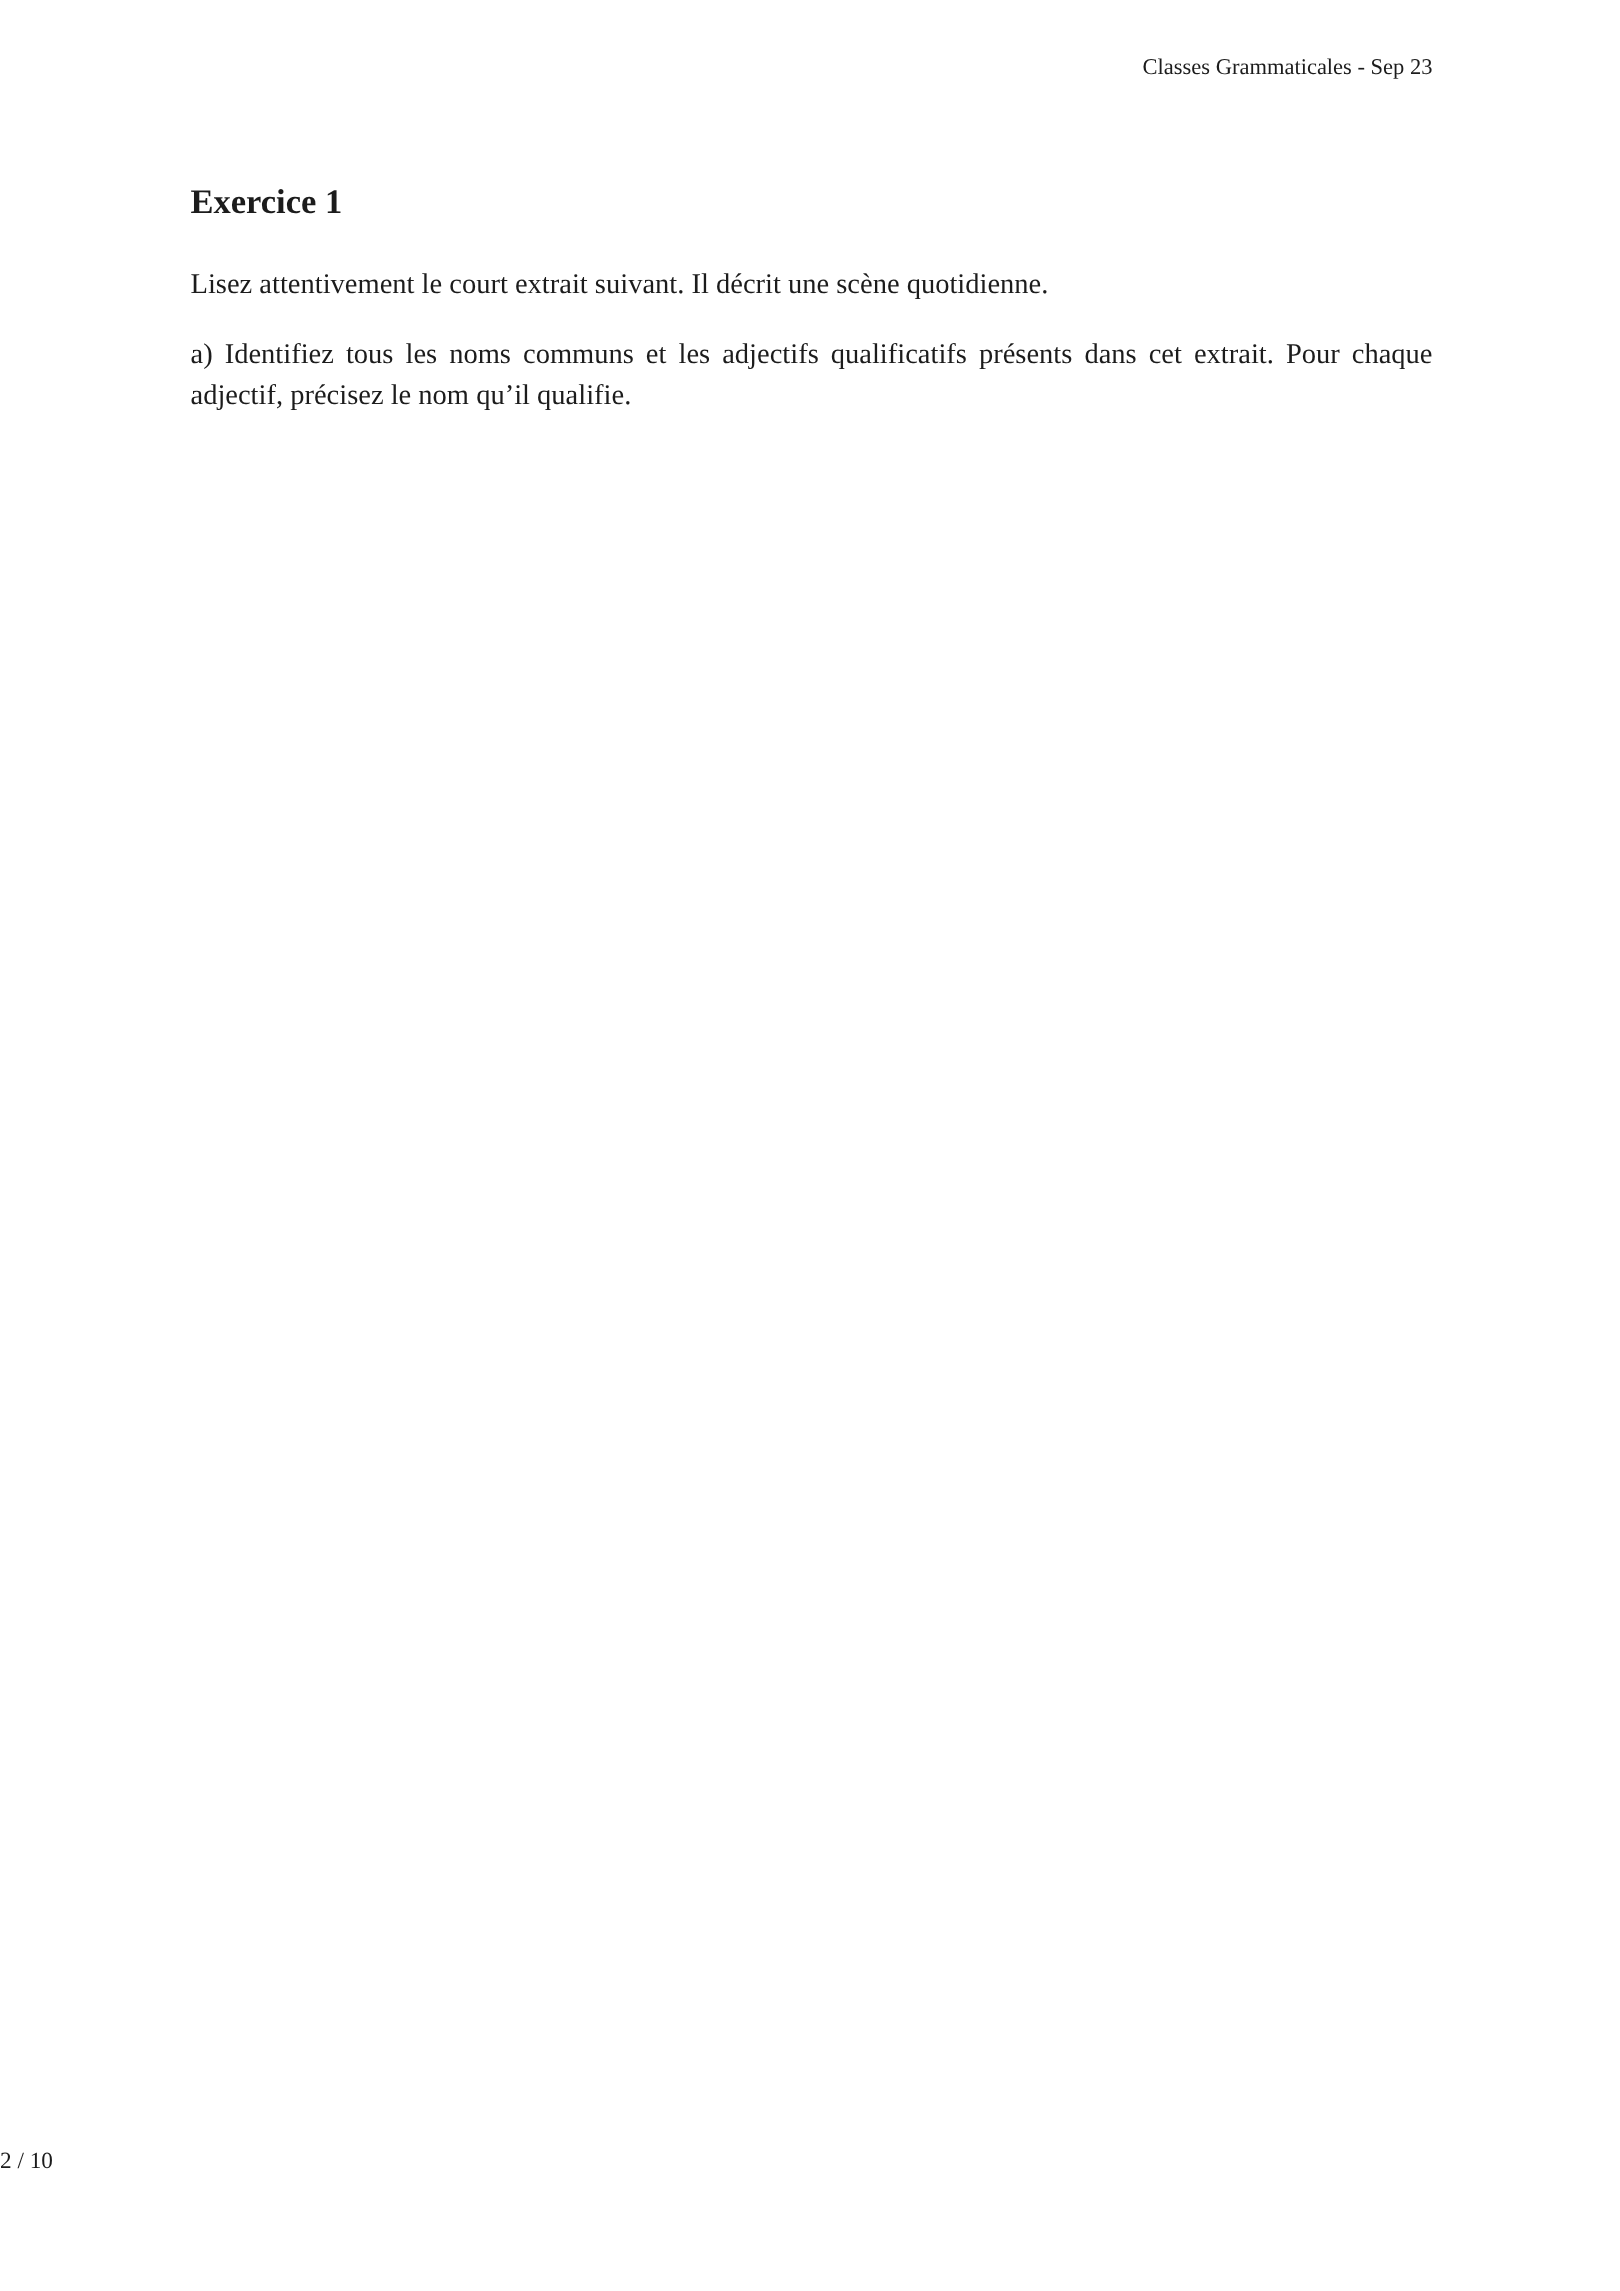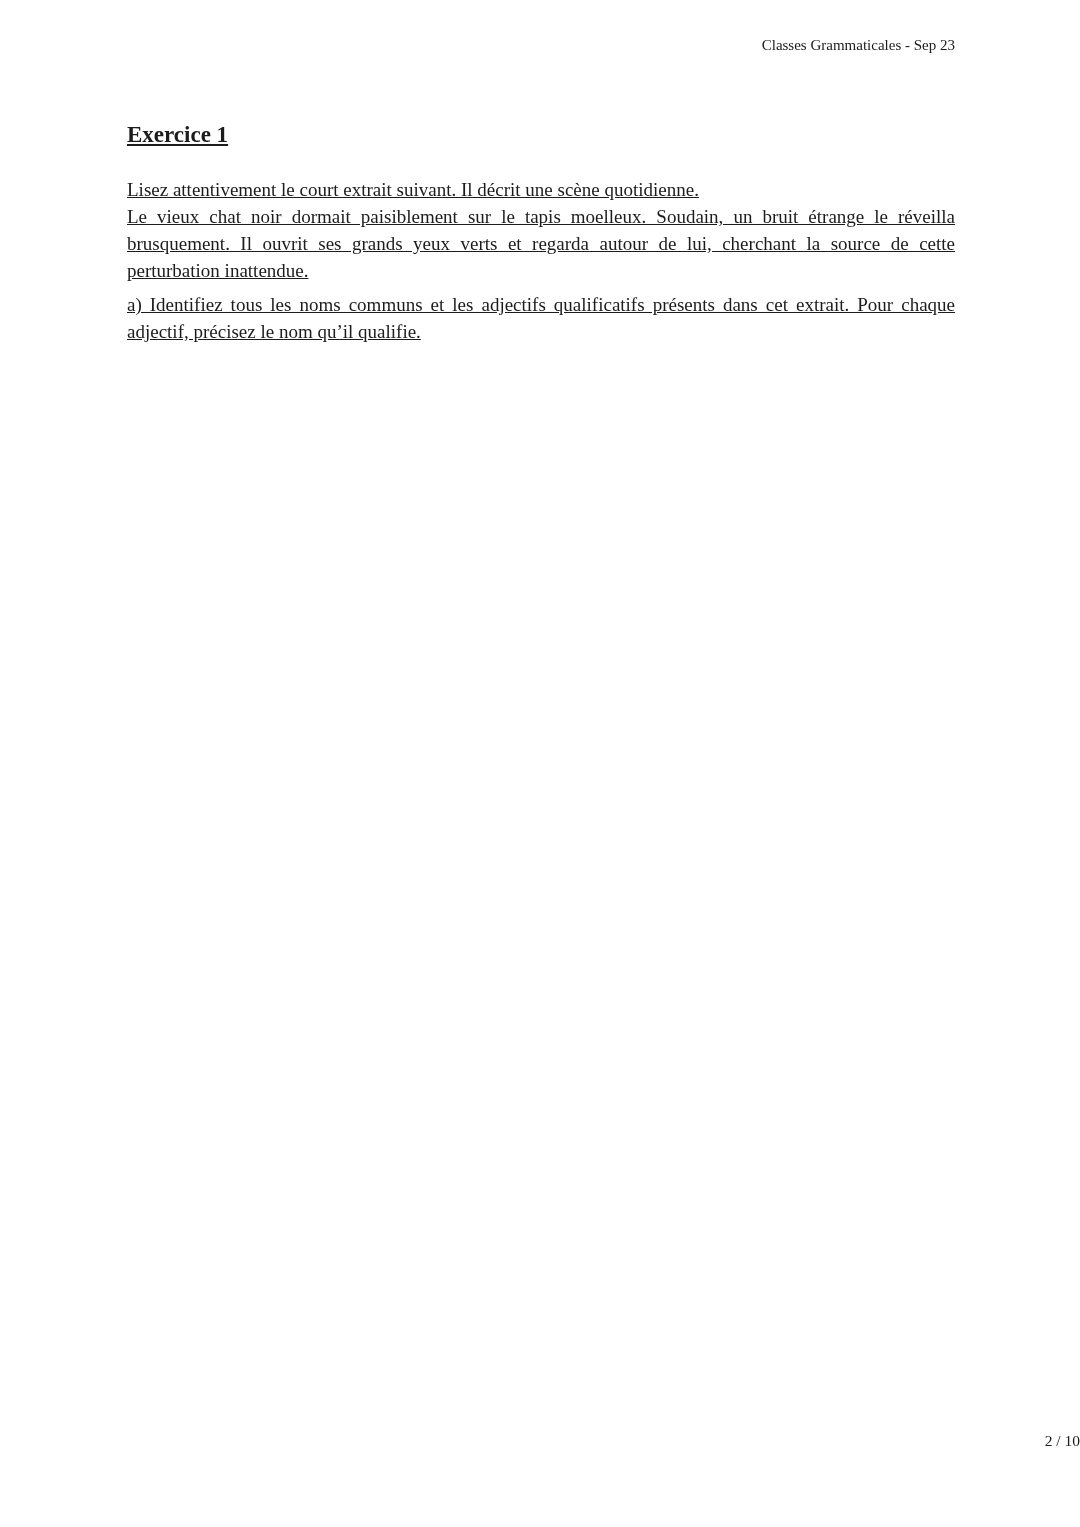--- a/index.html
+++ b/index.html
@@ -25,62 +25,60 @@
     text-align: right;
     font-size: 15px;
     line-height: 18px;
     color: #1c1c1c;
   }
   .content {
     position: absolute;
     top: 122px;
     left: 127px;
     width: 828px;
-    text-decoration: underline;
   }
   .exercise-title {
     font-size: 23px;
     font-weight: bold;
     line-height: 26px;
     margin: 0 0 28px 0;
   }
   .para {
     font-size: 19px;
     line-height: 27px;
     text-align: justify;
     margin: 0;
   }
   .questions {
-    margin-top: 7px;
+    margin-top: 20px;
   }
   .page-footer {
     position: absolute;
     top: 1431px;
     left: 0;
     width: 100%;
-    text-align: right;
+    text-align: left;
     font-size: 15.5px;
     line-height: 20px;
     color: #1c1c1c;
   }
 </style>
 </head>
 <body>
 
 <div class="page">
 
   <div class="running-header">Classes Grammaticales - Sep 23</div>
 
   <div class="content">
 
     <h1 class="exercise-title">Exercice 1</h1>
 
     <p class="para">Lisez attentivement le court extrait suivant. Il décrit une scène quotidienne.</p>
 
-    <p class="para">Le vieux chat noir dormait paisiblement sur le tapis moelleux. Soudain, un bruit étrange le réveilla brusquement. Il ouvrit ses grands yeux verts et regarda autour de lui, cherchant la source de cette perturbation inattendue.</p>
 
     <div class="questions">
       <p class="para">a) Identifiez tous les noms communs et les adjectifs qualificatifs présents dans cet extrait. Pour chaque adjectif, précisez le nom qu’il qualifie.</p>
     </div>
 
   </div>
 
   <div class="page-footer">2 / 10</div>
 
 </div>

